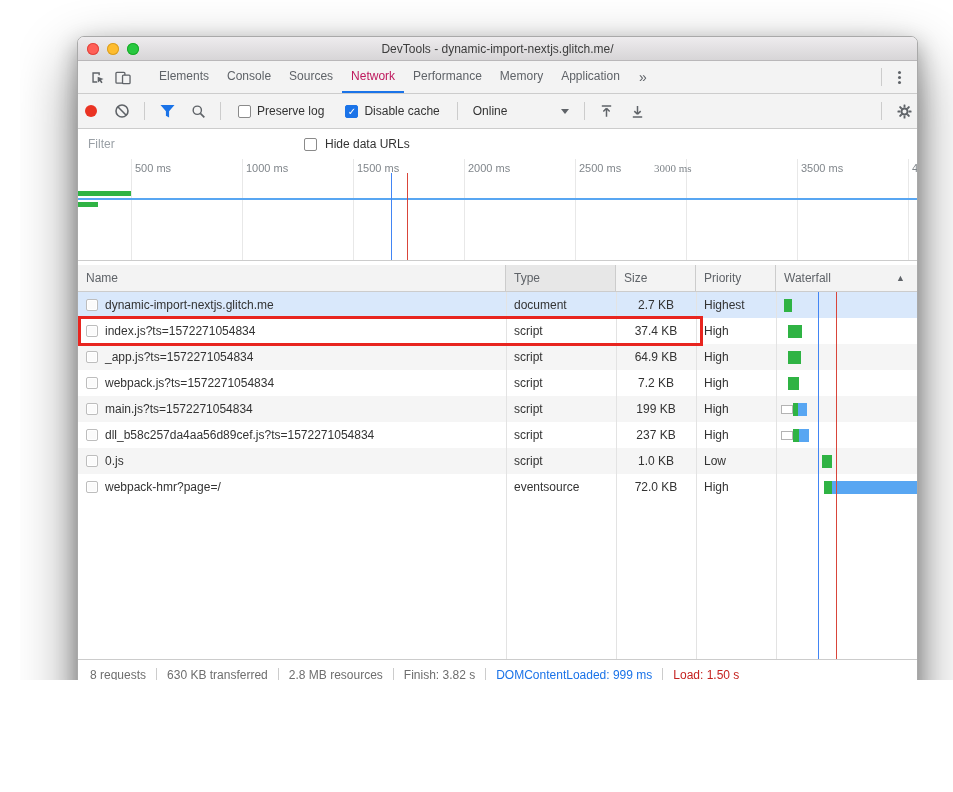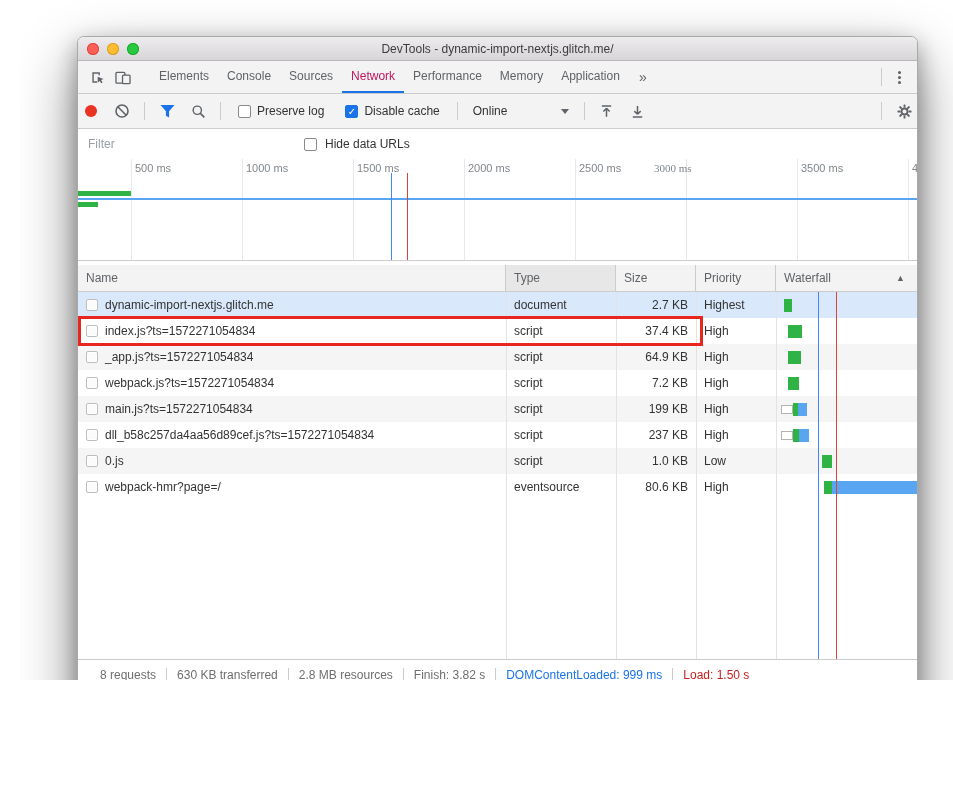--- a/index.html
+++ b/index.html
@@ -83,37 +83,37 @@
   .hcell.shaded { background:#e7e7e7; }
   .sort { margin-left:auto; font-size:9px; color:#5f6368; padding-right:4px; }
 
   
   .tbody { position:relative; height:367px; background:#fff; overflow:hidden; }
   .colline { position:absolute; top:0; bottom:0; width:1px; background:#e3e3e3; }
   .row { display:grid; grid-template-columns:428px 110px 80px 80px 1fr; height:26px; font-size:12px; color:#333; }
   .row.alt { background:#f5f5f5; }
   .row.selected { background:var(--selected-row,#d9e8fb); }
   .cell { display:flex; align-items:center; padding:0 8px; gap:7px; overflow:hidden; white-space:nowrap; }
-  .cell.size { justify-content:flex-end; }
+  .cell.size { justify-content:center; }
   .fileicon { width:12px; height:12px; border:1px solid #bdbdbd; background:#fbfbfb; border-radius:2px; flex:none;
     box-shadow:inset 0 0 0 1px #ffffff; }
   .wfcell { position:relative; padding:0; }
   .seg { position:absolute; top:7px; height:13px; }
   .seg.green { background:var(--waterfall-green,#2fb344); }
   .seg.blue { background:var(--waterfall-blue,#58a6f2); }
   .seg.stalled { top:9px; height:9px; background:#ffffff; border:1px solid #b3b3b3; }
   .guide { position:absolute; top:0; bottom:0; width:1px; z-index:2; }
   .guide.blue { background:var(--guide-blue,#4285f4); }
   .guide.red { background:var(--guide-red,#d9453a); }
   .redbox { position:absolute; left:0; width:625px; height:30px; border:3px solid var(--highlight-red,#e8251f);
     z-index:6; pointer-events:none; }
 
   
   .summary { height:30px; border-top:1px solid #cccccc; background:#ffffff; display:flex; align-items:center;
-    padding:0 22px; gap:10px; font-size:12px; color:#6e6e6e; }
+    padding:0 12px; gap:10px; font-size:12px; color:#6e6e6e; }
   .ssep { width:1px; height:14px; background:#cccccc; flex:none; }
   .sitem { white-space:nowrap; }
   .sitem.blue { color:var(--dcl-text,#1a73e8); }
   .sitem.red { color:var(--load-text,#c5221f); }
 </style>
 </head>
 <body>
 
 <div class="stage">
   <div class="window">
@@ -415,21 +415,21 @@
         </div>
         <div class="row">
           <div class="cell name">
             <span class="fileicon"></span>
             <span>webpack-hmr?page=/</span>
           </div>
           <div class="cell type">
             <span>eventsource</span>
           </div>
           <div class="cell size">
-            <span>80.6 KB</span>
+            <span>72.0 KB</span>
           </div>
           <div class="cell priority">
             <span>High</span>
           </div>
           <div class="cell wfcell">
             <div class="seg green" style="left: 34.3%; width: 5.6%;"></div>
             <div class="seg blue" style="left: 39.9%; width: 60.1%;"></div>
           </div>
         </div>
         <div class="guide blue" style="left: 740.042px;"></div>

